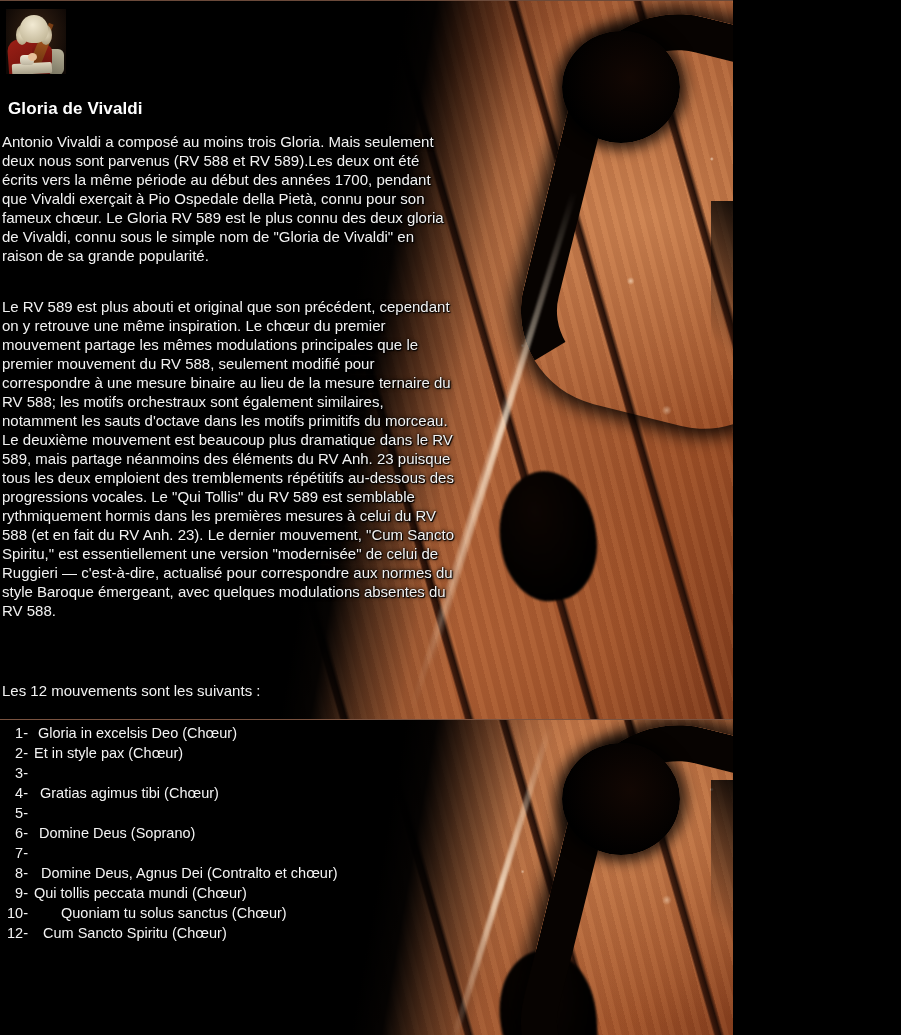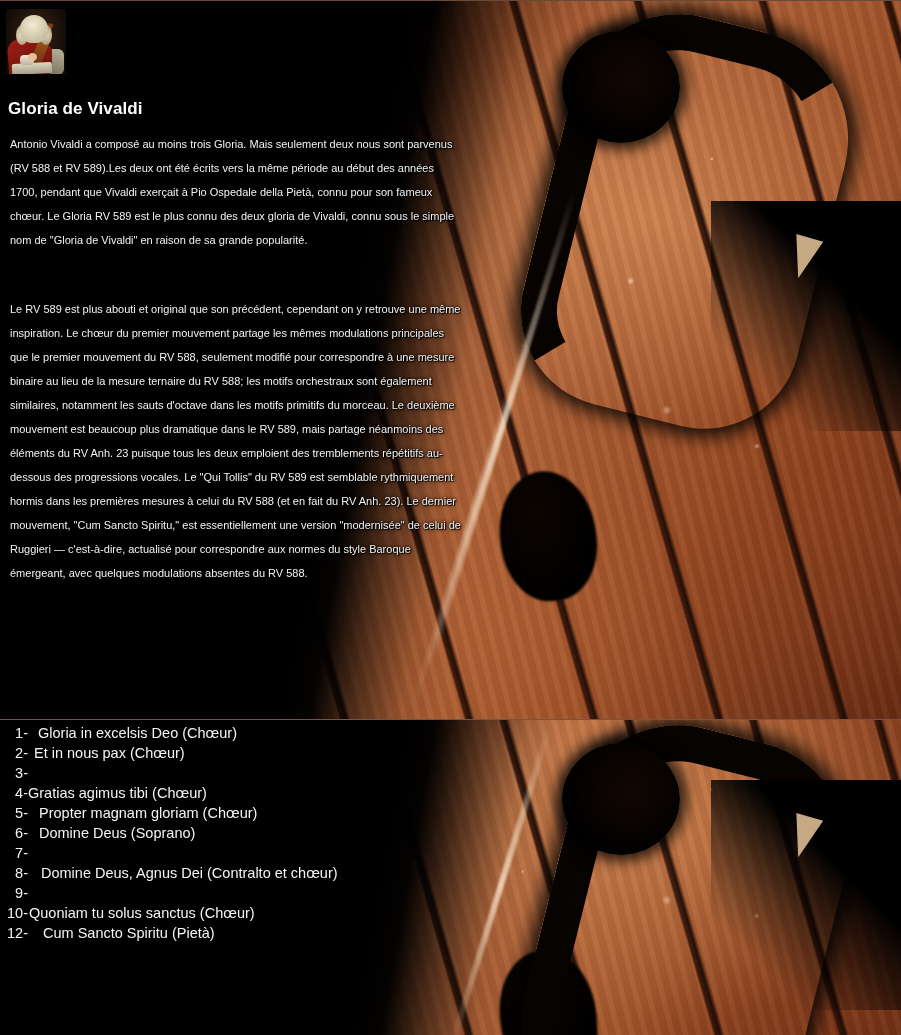--- a/index.html
+++ b/index.html
@@ -1,21 +1,21 @@
 <!DOCTYPE html>
 <html><head>
 <meta charset="utf-8">
 <style>
   html,body{margin:0;padding:0;background:#000;}
   body{
     font-family:"Liberation Sans", sans-serif;
     width:901px;height:1035px;overflow:hidden;position:relative;
   }
   #page{
-    position:relative;width:901px;height:1035px;overflow:hidden;
+    position:relative;width:733px;height:1035px;overflow:hidden;
     background:#0369a1;border-top:1px solid #6b4a3a;box-sizing:border-box;
   }
 
   
   .photo{position:absolute;left:0;width:901px;overflow:hidden;background:#000;}
   .photo-top{top:0;height:719px;border-bottom:1px solid #7a5340;box-sizing:border-box;}
   .photo-bottom{top:719px;height:316px;}
 
   .wood{
     position:absolute;inset:0;
@@ -126,22 +126,22 @@
   
   .textlayer{position:absolute;left:0;top:0;width:901px;height:1035px;pointer-events:none;}
   .textlayer > *{pointer-events:auto;}
 
   .title{
     position:absolute;left:8px;top:98px;
     font-size:17px;font-weight:bold;color:#ffffff;letter-spacing:.1px;
     text-shadow:0 0 2px #000,0 0 3px #000;
   }
   .para{
-    position:absolute;left:10px;width:452px;
-    color:#f2f2f2;font-size:11px;line-height:24px;
+    position:absolute;left:2px;width:452px;
+    color:#f2f2f2;font-size:15px;line-height:19px;
     text-shadow:0 0 2px #000,0 0 4px #000,1px 1px 1px #000;
   }
   #para1{top:131px;}
   #para2{top:296px;}
   #para3{top:680px;}
 
   .movements{
     position:absolute;left:0px;top:722px;width:470px;
     color:#f4f4f4;font-size:14.5px;line-height:20px;
     text-shadow:0 0 2px #000,0 0 4px #000,1px 1px 1px #000;
@@ -193,59 +193,60 @@
     <div class="p-cuff"></div>
     <div class="p-hand"></div>
   </div>
 
   <div class="textlayer">
 
     <div class="title">Gloria de Vivaldi</div>
 
     <div class="para" id="para1">Antonio Vivaldi a composé au moins trois Gloria. Mais seulement deux nous sont parvenus (RV 588 et RV 589).Les deux ont été écrits vers la même période au début des années 1700, pendant que Vivaldi exerçait à Pio Ospedale della Pietà, connu pour son fameux chœur. Le Gloria RV 589 est le plus connu des deux gloria de Vivaldi, connu sous le simple nom de "Gloria de Vivaldi" en raison de sa grande popularité.</div>
     <div class="para" id="para2">Le RV 589 est plus abouti et original que son précédent, cependant on y retrouve une même inspiration. Le chœur du premier mouvement partage les mêmes modulations principales que le premier mouvement du RV 588, seulement modifié pour correspondre à une mesure binaire au lieu de la mesure ternaire du RV 588; les motifs orchestraux sont également similaires, notamment les sauts d'octave dans les motifs primitifs du morceau. Le deuxième mouvement est beaucoup plus dramatique dans le RV 589, mais partage néanmoins des éléments du RV Anh. 23 puisque tous les deux emploient des tremblements répétitifs au-dessous des progressions vocales. Le "Qui Tollis" du RV 589 est semblable rythmiquement hormis dans les premières mesures à celui du RV 588 (et en fait du RV Anh. 23). Le dernier mouvement, "Cum Sancto Spiritu," est essentiellement une version "modernisée" de celui de Ruggieri — c'est-à-dire, actualisé pour correspondre aux normes du style Baroque émergeant, avec quelques modulations absentes du RV 588.</div>
+    <div class="para" id="para3">Les 12 mouvements sont les suivants :</div>
 
     <div class="movements" id="movements-list">
         <div class="mv">
           <span class="mv-num">1-</span>
           <span class="mv-label" style="margin-left: 10px;">Gloria in excelsis Deo (Chœur)</span>
         </div>
         <div class="mv">
           <span class="mv-num">2-</span>
-          <span class="mv-label" style="margin-left: 6px;">Et in nous pax (Chœur)</span>
+          <span class="mv-label" style="margin-left: 6px;">Et in style pax (Chœur)</span>
         </div>
         <div class="mv">
           <span class="mv-num">3-</span>
         </div>
         <div class="mv">
           <span class="mv-num">4-</span>
-          <span class="mv-label" style="">Gratias agimus tibi (Chœur)</span>
+          <span class="mv-label" style="margin-left: 12px;">Gratias agimus tibi (Chœur)</span>
         </div>
         <div class="mv">
           <span class="mv-num">5-</span>
-          <span class="mv-label" style="margin-left: 11px;">Propter magnam gloriam (Chœur)</span>
         </div>
         <div class="mv">
           <span class="mv-num">6-</span>
           <span class="mv-label" style="margin-left: 11px;">Domine Deus (Soprano)</span>
         </div>
         <div class="mv">
           <span class="mv-num">7-</span>
         </div>
         <div class="mv">
           <span class="mv-num">8-</span>
           <span class="mv-label" style="margin-left: 13px;">Domine Deus, Agnus Dei (Contralto et chœur)</span>
         </div>
         <div class="mv">
           <span class="mv-num">9-</span>
+          <span class="mv-label" style="margin-left: 6px;">Qui tollis peccata mundi (Chœur)</span>
         </div>
         <div class="mv">
           <span class="mv-num">10-</span>
-          <span class="mv-label" style="margin-left: 1px;">Quoniam tu solus sanctus (Chœur)</span>
+          <span class="mv-label" style="margin-left: 33px;">Quoniam tu solus sanctus (Chœur)</span>
         </div>
         <div class="mv">
           <span class="mv-num">12-</span>
-          <span class="mv-label" style="margin-left: 15px;">Cum Sancto Spiritu (Pietà)</span>
+          <span class="mv-label" style="margin-left: 15px;">Cum Sancto Spiritu (Chœur)</span>
         </div>
       </div>
   </div>
 
 </div>
 
 </body></html>

